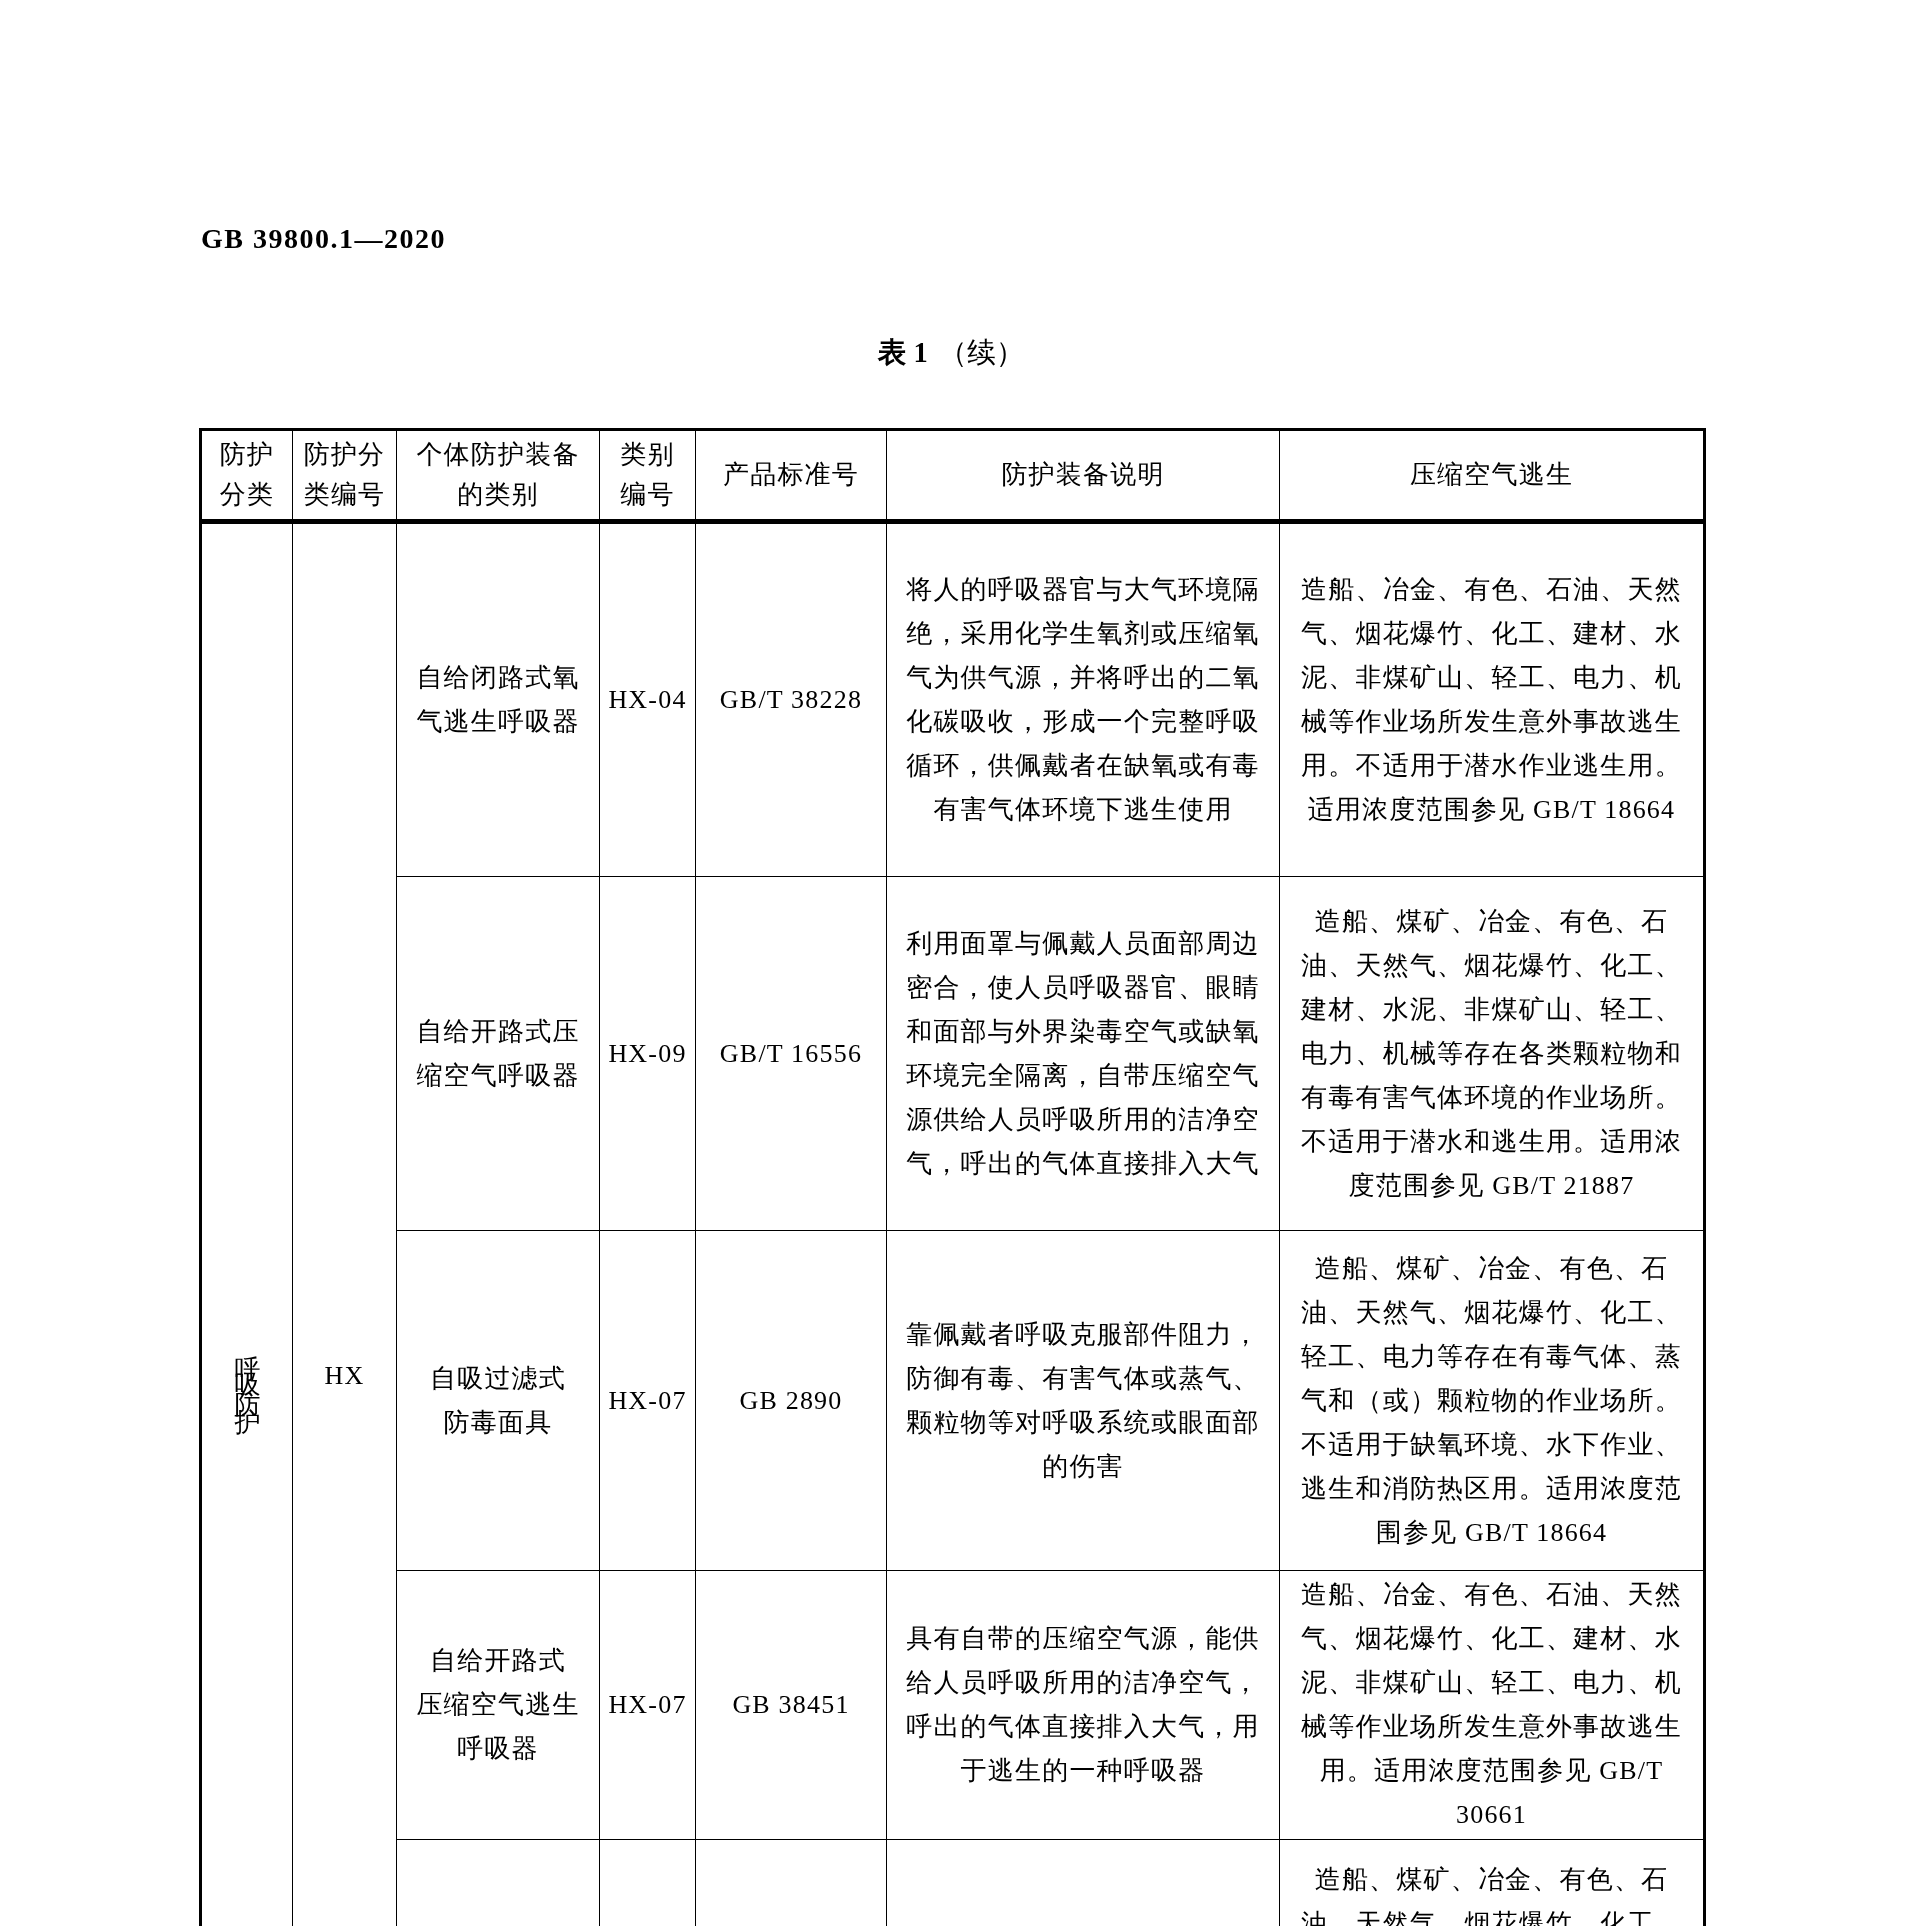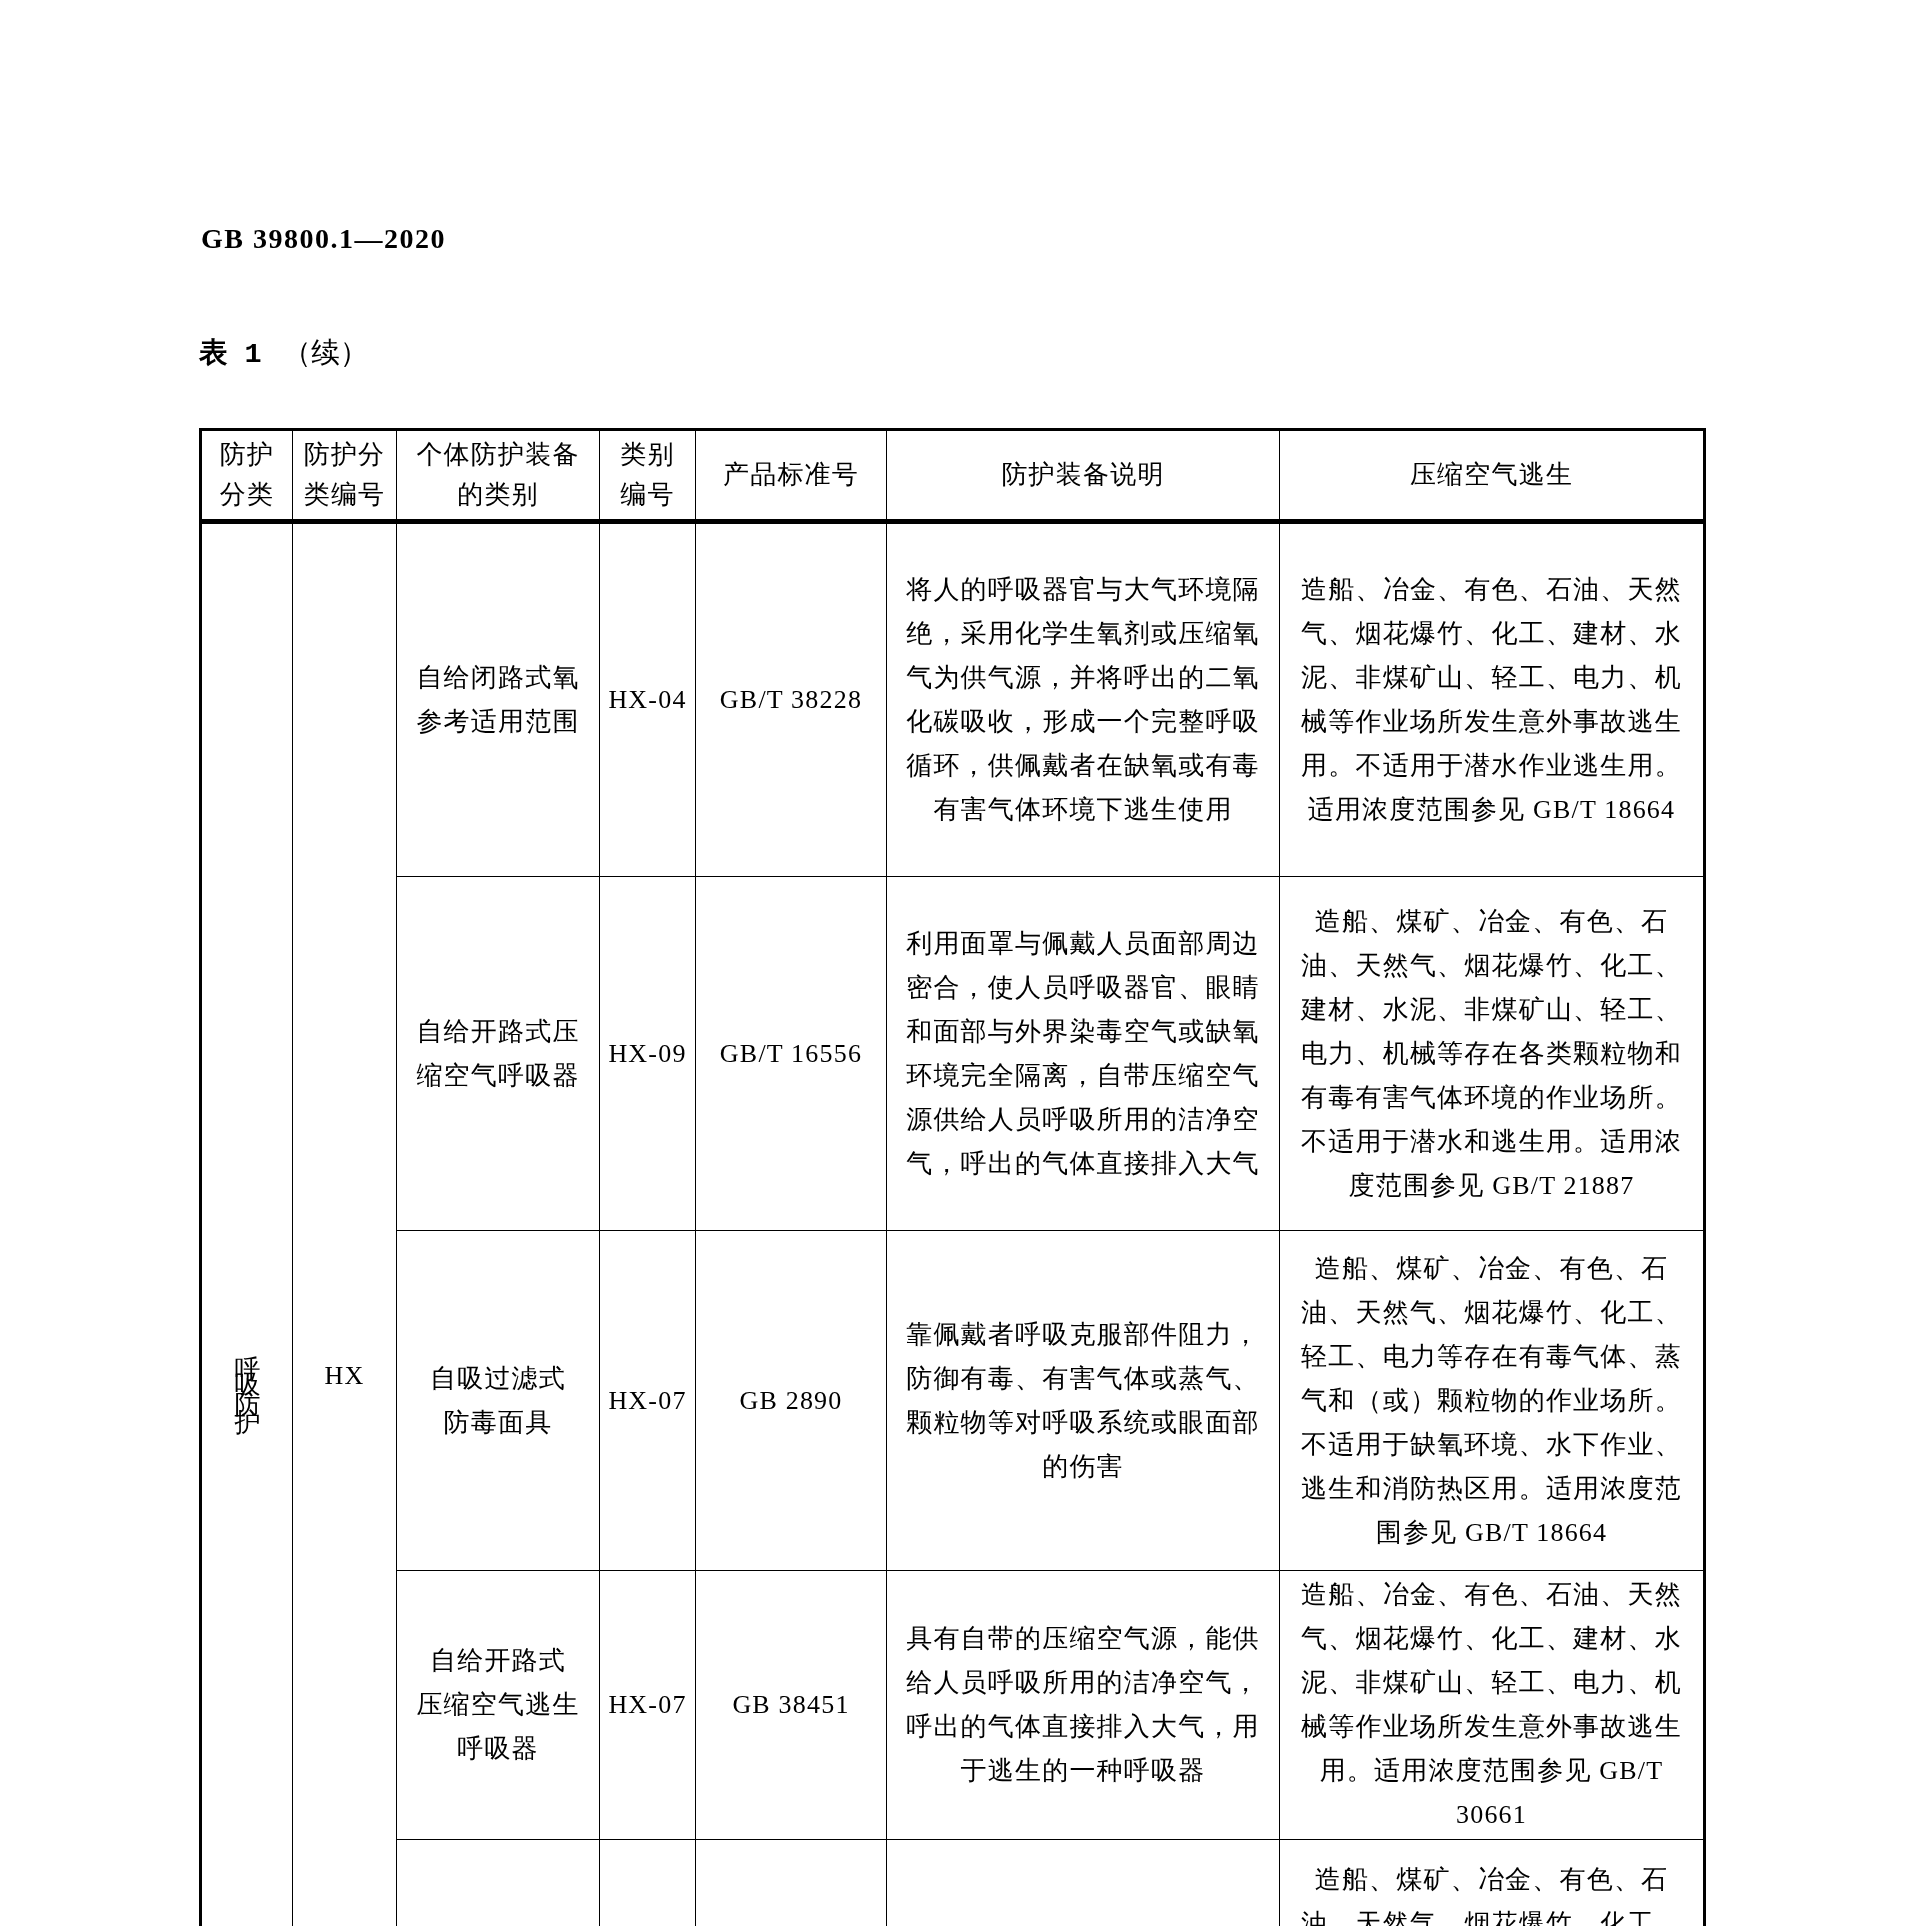--- a/index.html
+++ b/index.html
@@ -21,24 +21,23 @@
     font-size: 28px;
     font-weight: bold;
     letter-spacing: 1.5px;
     white-space: nowrap;
   }
   .table-title {
     position: absolute;
     left: 199px;
     top: 334px;
     width: 1504px;
-    text-align: left;
+    text-align: center;
     font-size: 28.5px;
     white-space: nowrap;
-    font-family: Liberation Mono, monospace;
   }
   .table-title .title-main { font-weight: bold; }
   .table-title .title-suffix { font-weight: normal; margin-left: 3.9px; }
 
   table.std-table {
     position: absolute;
     left: 199px;
     top: 428px;
     width: 1504px;
     border-collapse: collapse;
@@ -120,21 +119,21 @@
       <th>压缩空气逃生</th>
     </tr>
   </thead>
   <tbody>
     <tr class="row-1">
       <td class="cell-group-category" rowspan="5">
         <span class="vertical-text">呼吸防护</span>
       </td>
       <td rowspan="5">HX</td>
       <td class="cell-category">自给闭路式氧
-参考适用范围</td>
+气逃生呼吸器</td>
       <td>HX-04</td>
       <td>GB/T 38228</td>
       <td class="cell-desc">将人的呼吸器官与大气环境隔绝，采用化学生氧剂或压缩氧气为供气源，并将呼出的二氧化碳吸收，形成一个完整呼吸循环，供佩戴者在缺氧或有毒有害气体环境下逃生使用</td>
       <td class="cell-scope">造船、冶金、有色、石油、天然气、烟花爆竹、化工、建材、水泥、非煤矿山、轻工、电力、机械等作业场所发生意外事故逃生用。不适用于潜水作业逃生用。适用浓度范围参见 GB/T 18664</td>
     </tr>
     <tr class="row-2">
       <td class="cell-category">自给开路式压
 缩空气呼吸器</td>
       <td>HX-09</td>
       <td>GB/T 16556</td>

